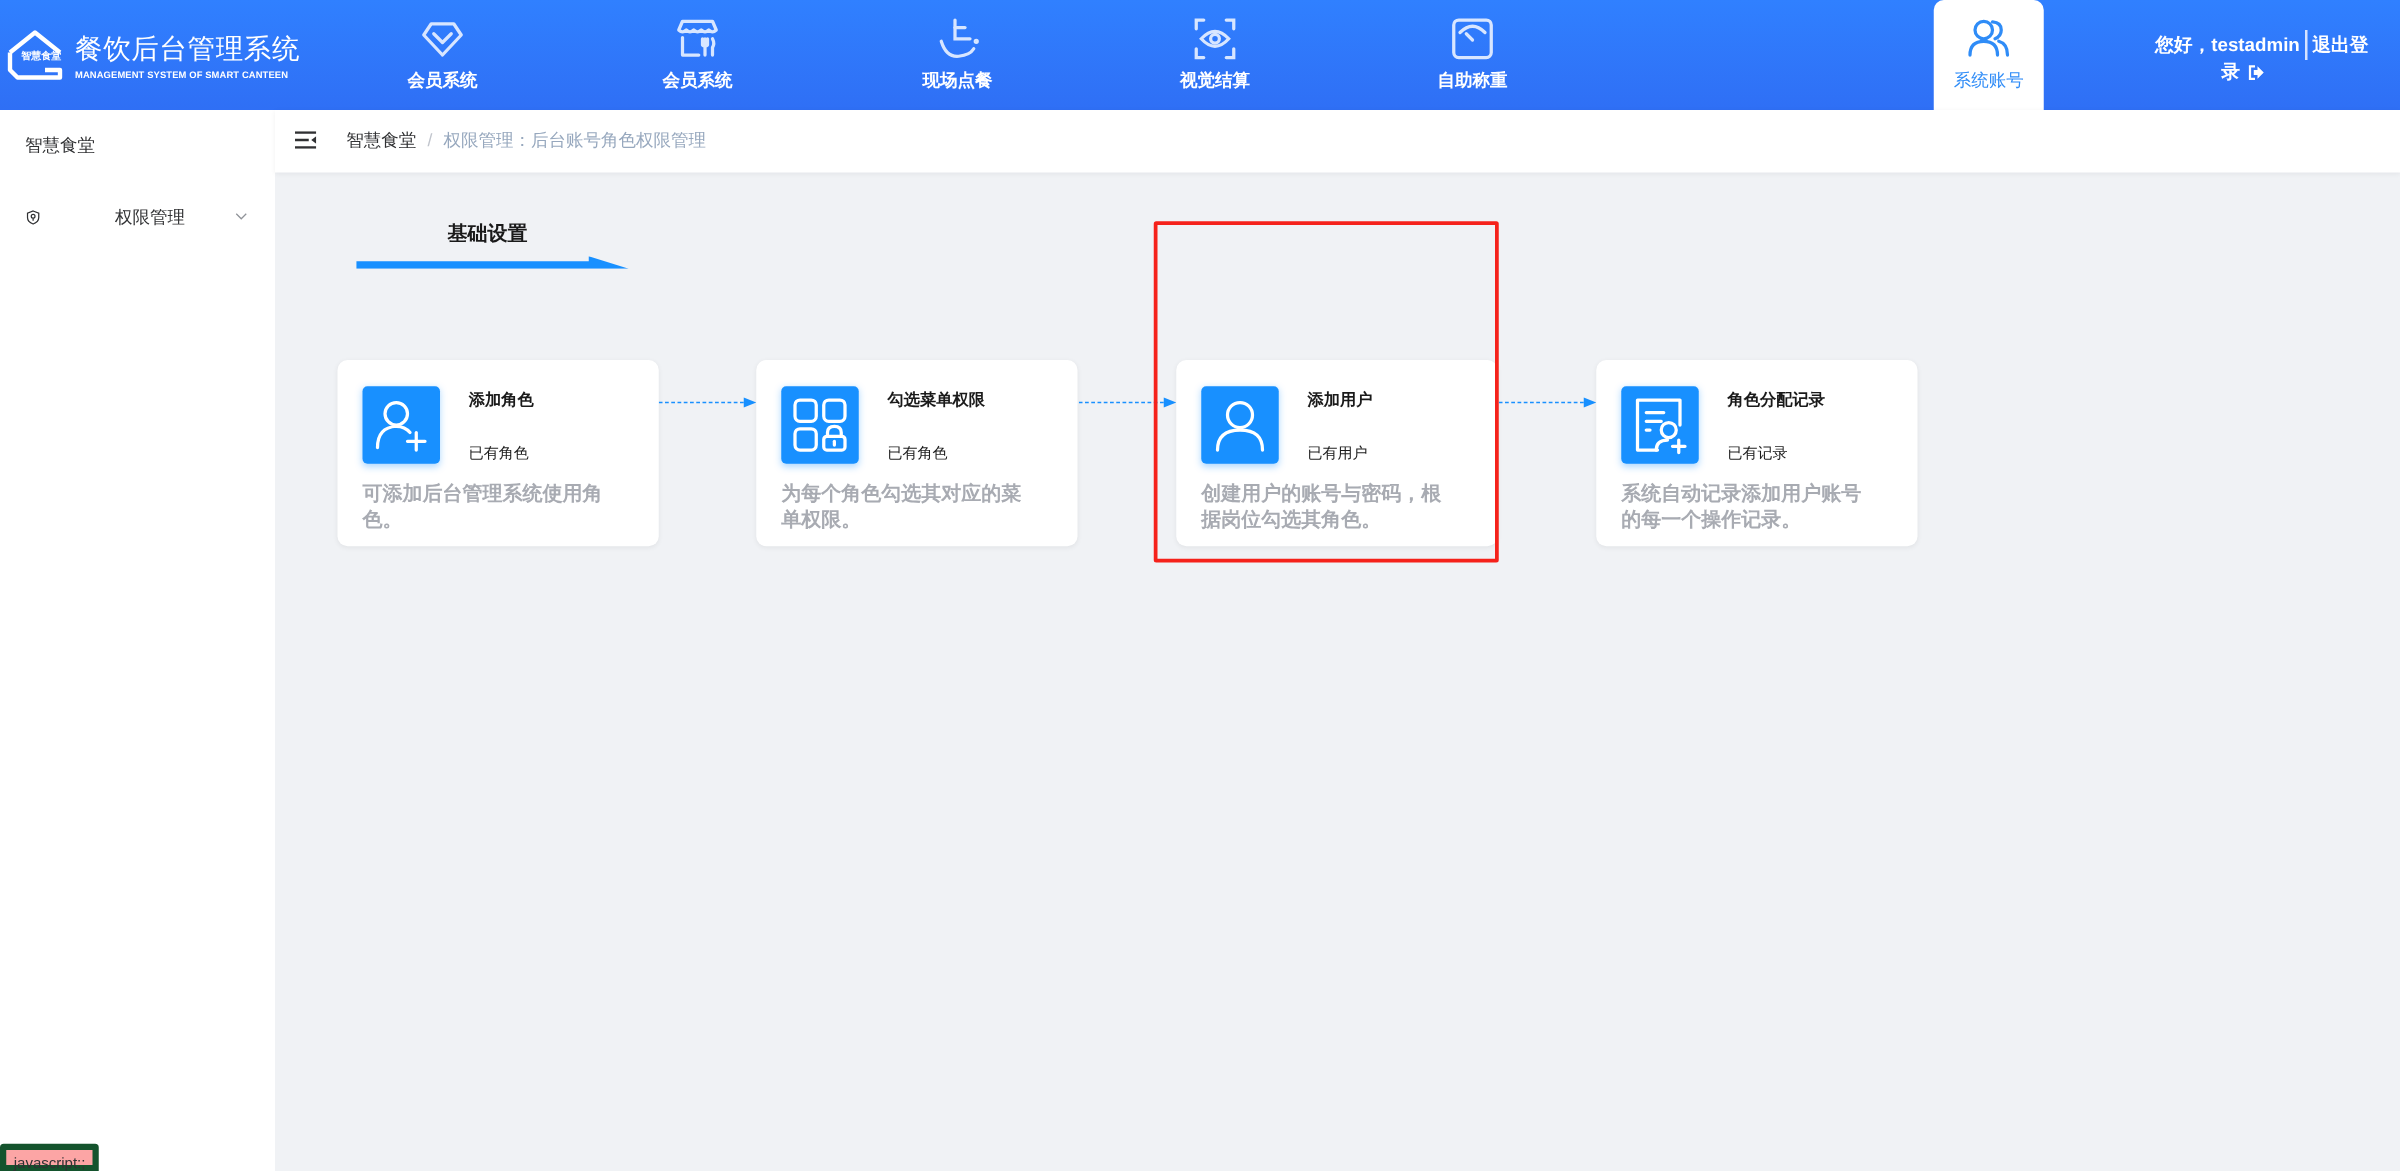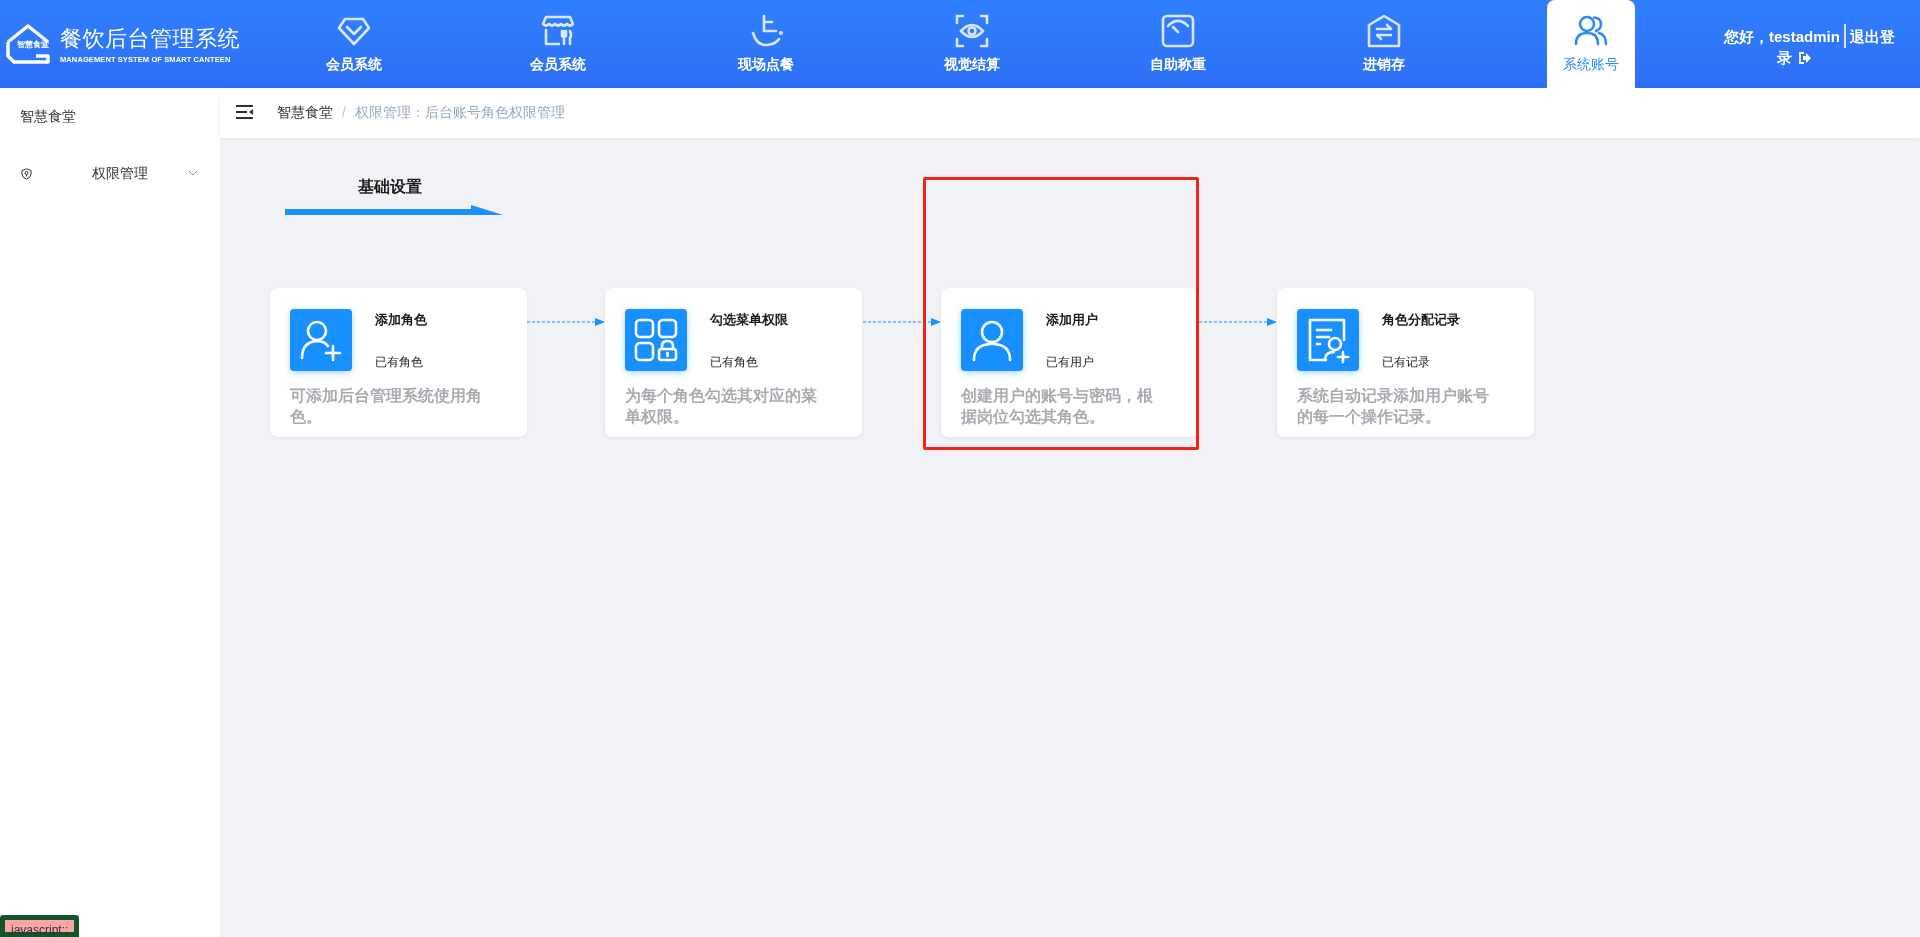--- a/index.html
+++ b/index.html
@@ -133,28 +133,20 @@
 
   <div class="nav-item" style="left:1134px;">
     <svg viewBox="0 0 36 36" fill="none" stroke="#d8e6ff" stroke-width="2.6" stroke-linecap="round" stroke-linejoin="round">
       <rect x="3" y="3" width="30" height="30" rx="4"></rect>
       <path d="M8 13 Q18 3 28 13"></path>
       <path d="M13 14 L18 19"></path>
     </svg>
     <span class="nav-label">自助称重</span>
   </div>
 
-  <div class="nav-item" style="left:1340px;">
-    <svg viewBox="0 0 36 36" fill="none" stroke="#d8e6ff" stroke-width="2.6" stroke-linecap="round" stroke-linejoin="round">
-      <path d="M3 12 L18 3 L33 12 L33 33 L3 33 Z"></path>
-      <path d="M11 16 L25 16 L21 12"></path>
-      <path d="M25 22 L11 22 L15 26"></path>
-    </svg>
-    <span class="nav-label">进销存</span>
-  </div>
 
   <div class="nav-item active" style="left:1547px;">
     <svg viewBox="0 0 36 36" fill="none" stroke="#2f8cf7" stroke-width="2.6" stroke-linecap="round">
       <circle cx="14" cy="11" r="7"></circle>
       <path d="M3 31 Q3 20 14 20 Q25 20 25 31"></path>
       <path d="M21 4.5 Q28 5 28 11 Q28 16 23 18"></path>
       <path d="M26 20 Q33 22 33 31"></path>
     </svg>
     <span class="nav-label">系统账号</span>
   </div>

